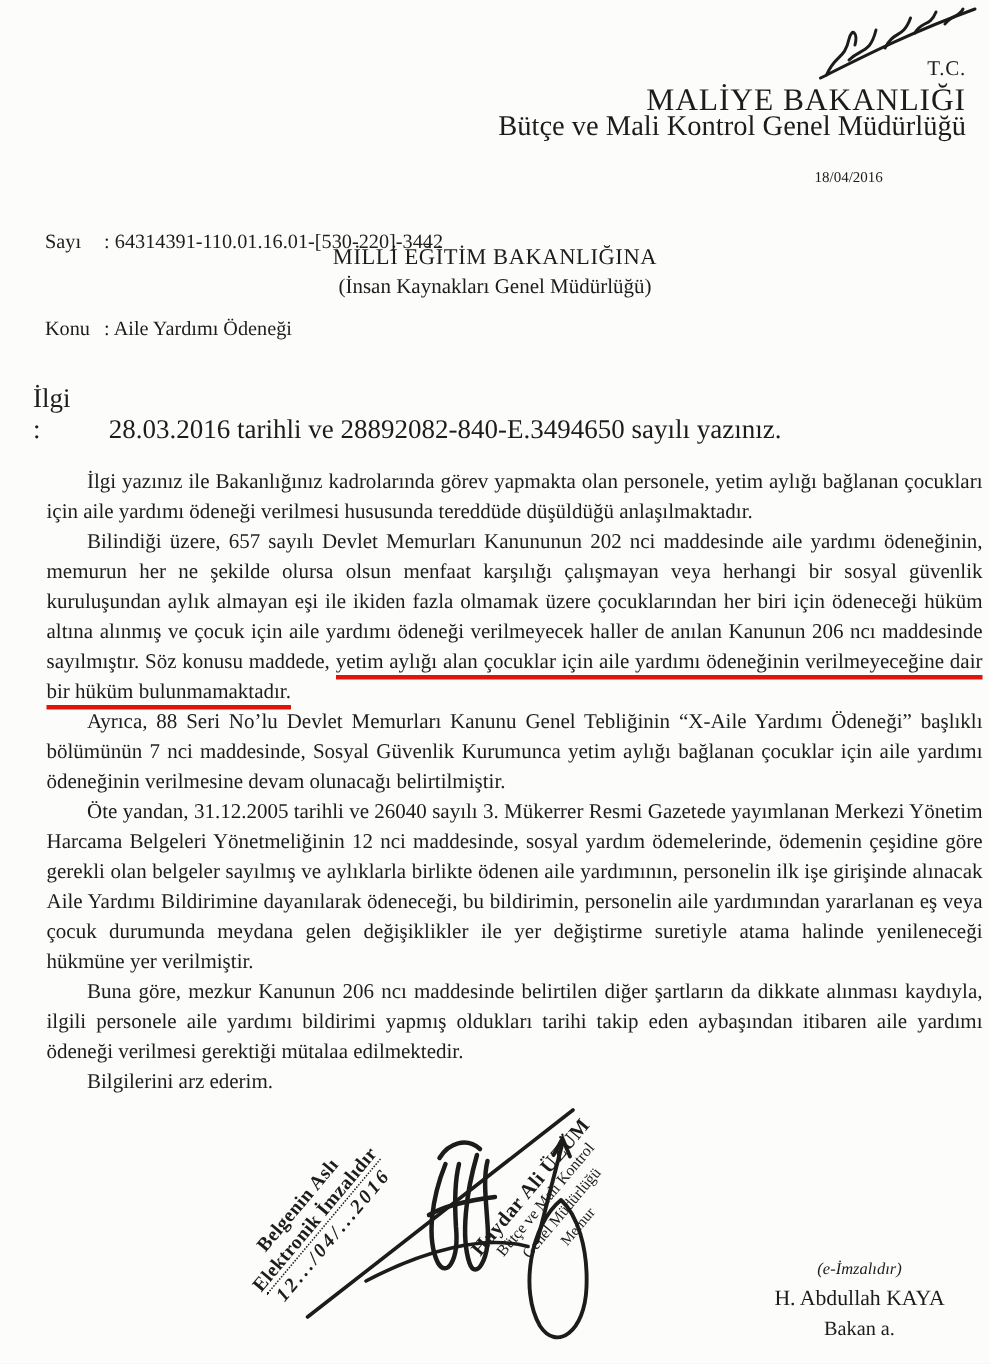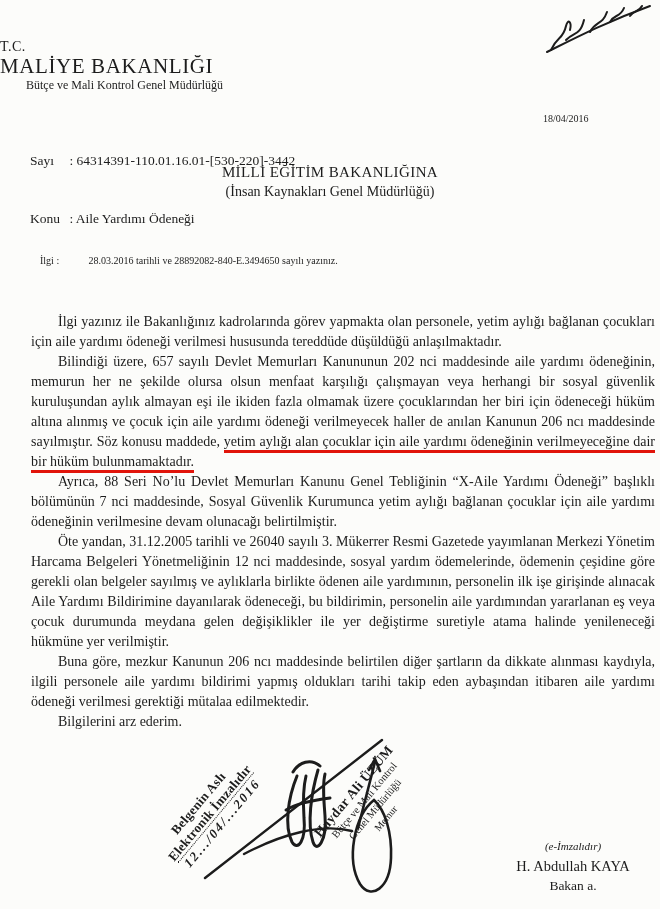--- a/index.html
+++ b/index.html
@@ -10,35 +10,35 @@
     -webkit-font-smoothing:antialiased;
   }
   .page{
     position:relative;
     width:660px;height:909px;
     background:#fcfcfa;
     color:#1c1c1c;
     overflow:hidden;
   }
   
-  .letterhead{position:absolute;top:38px;left:0;width:644px;text-align:left;line-height:18px;}
+  .letterhead{position:absolute;top:38px;left:0;width:644px;text-align:right;line-height:18px;}
   .lh-tc{font-size:14px;letter-spacing:.5px;}
   .lh-ministry{font-size:21px;letter-spacing:.6px;margin-top:1px;}
-  .lh-dept{font-size:12px;margin-top:1px;margin-left:26px;}
+  .lh-dept{font-size:19px;margin-top:1px;margin-left:26px;}
   
   .meta{position:absolute;top:112px;left:30px;font-size:13.5px;line-height:18px;}
   .meta-row{white-space:nowrap;margin-top:40px;}
   .meta-label{display:inline-block;min-width:36px;}
   .doc-date{position:absolute;top:113px;left:543px;font-size:10px;}
   
   .recipient{position:absolute;top:163px;left:0;width:660px;text-align:center;line-height:19px;}
   .recipient-line1{font-size:15px;letter-spacing:.4px;}
   .recipient-line2{font-size:14px;}
   
-  .reference{position:absolute;top:255px;left:22px;font-size:10px;margin-left:18px;}
+  .reference{position:absolute;top:255px;left:22px;font-size:18px;}
   .reference .ref-label{display:inline-block;width:34px;}
   .reference .ref-text{margin-left:12px;}
   
   .body{
     position:absolute;top:312px;left:19px;width:624px;
     font-size:14px;line-height:20px;text-align:justify;margin-left:12px;
   }
   .body p{margin:0;text-indent:27px;}
   .closing{margin-top:0;text-indent:42px;}
   .redline{

